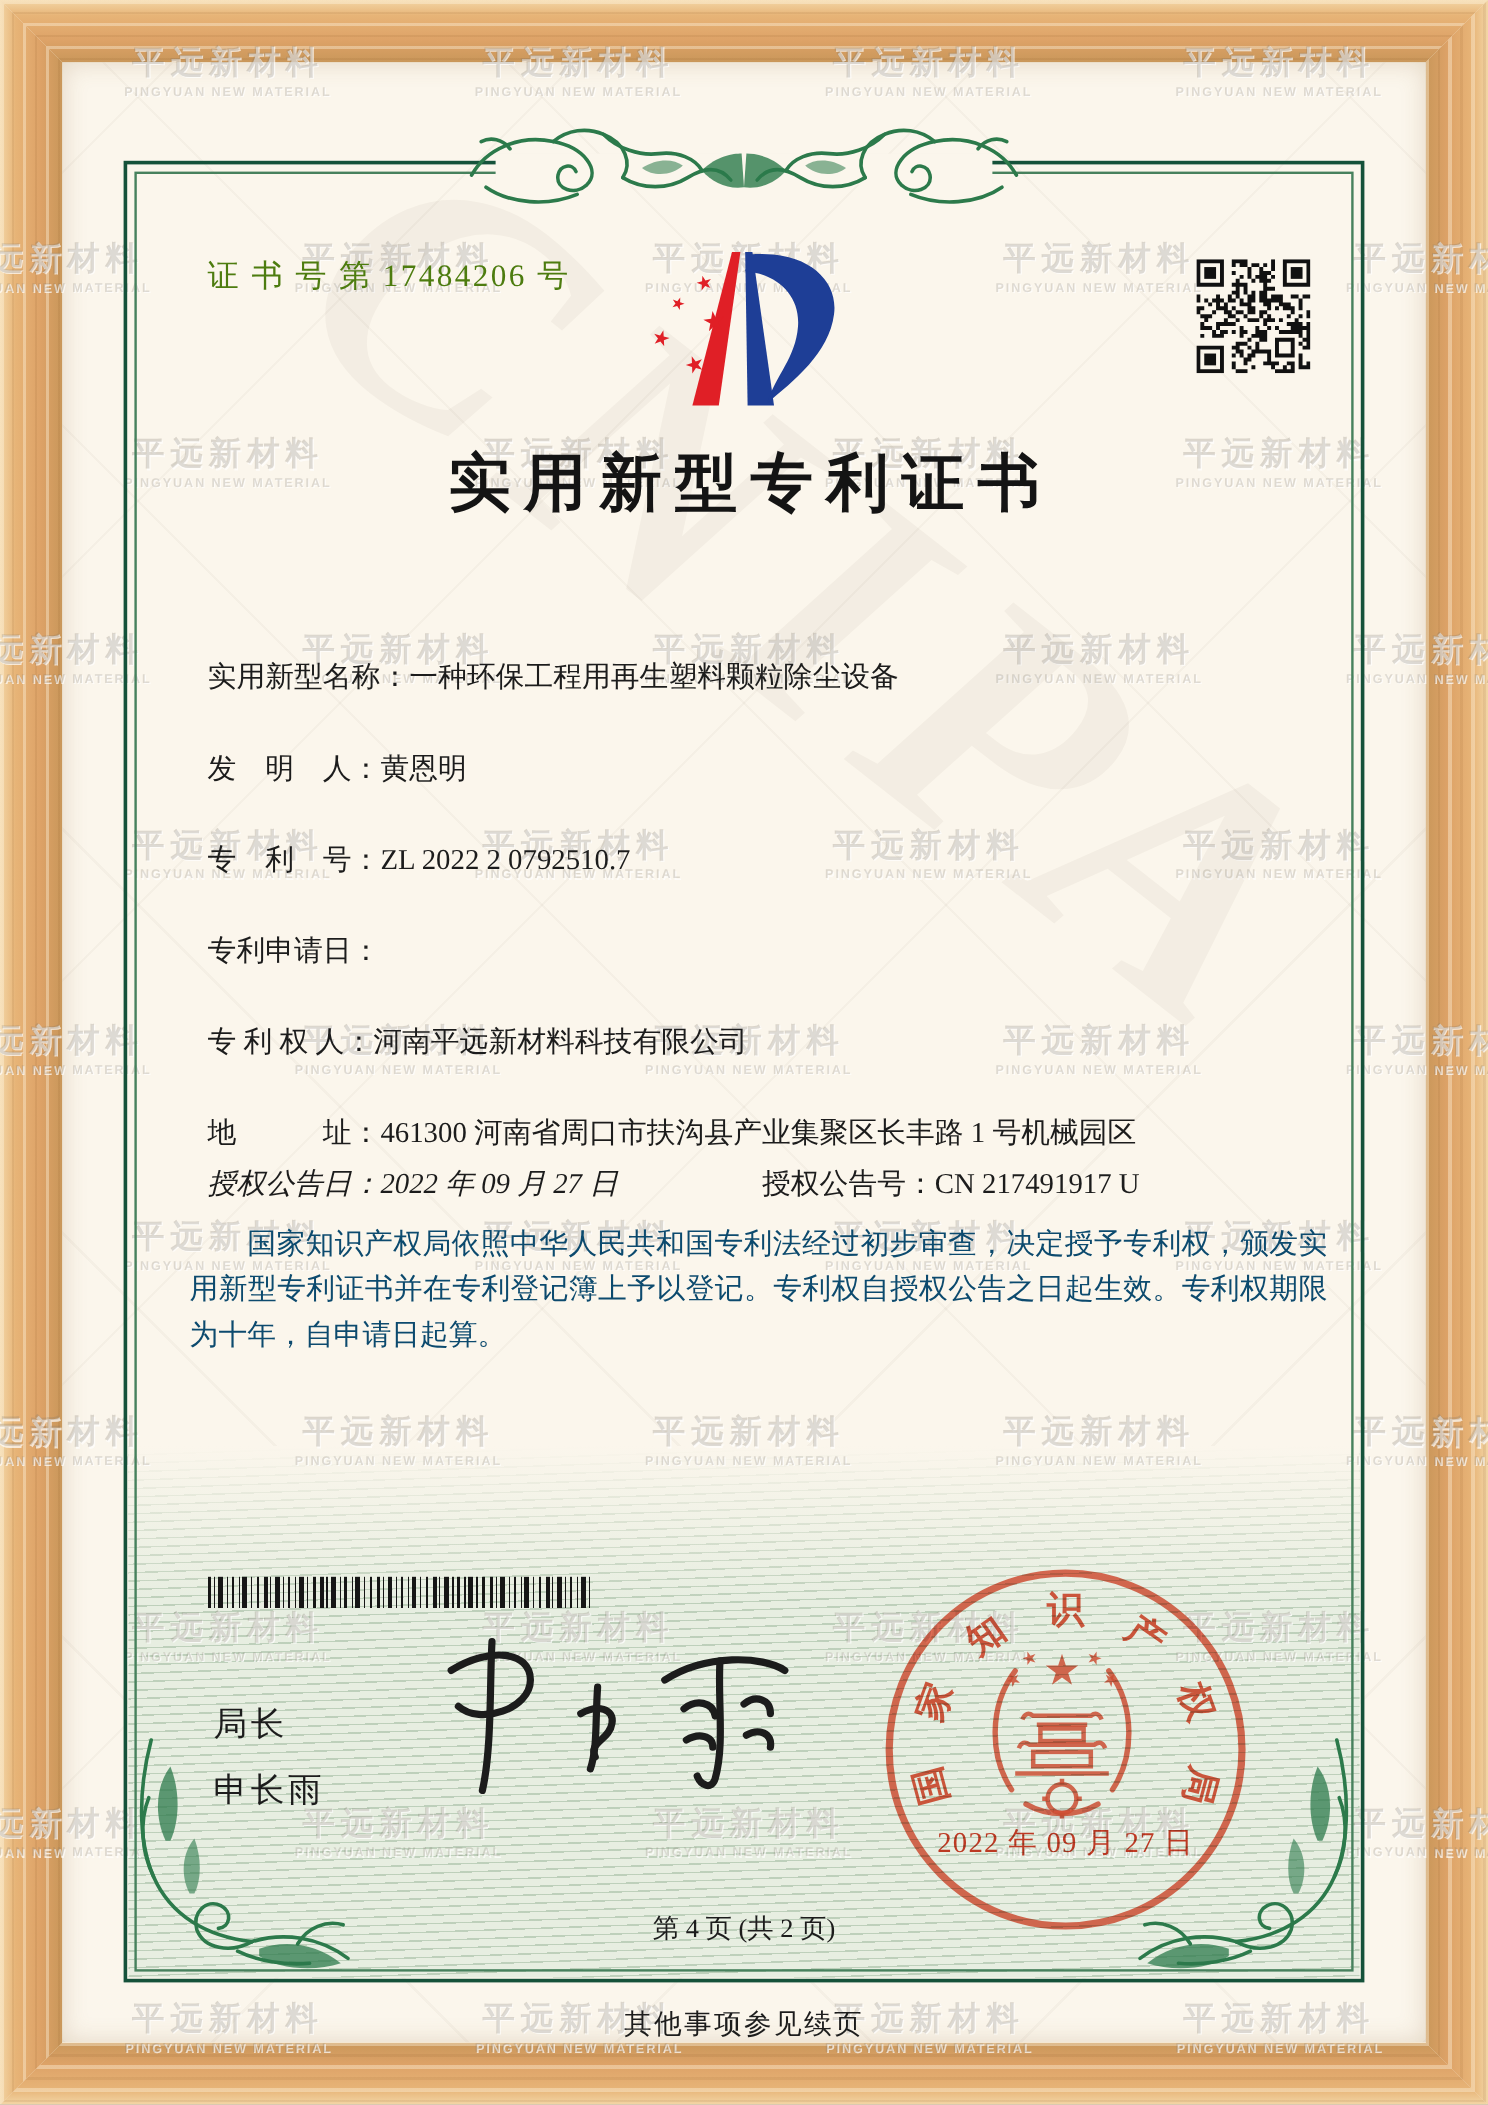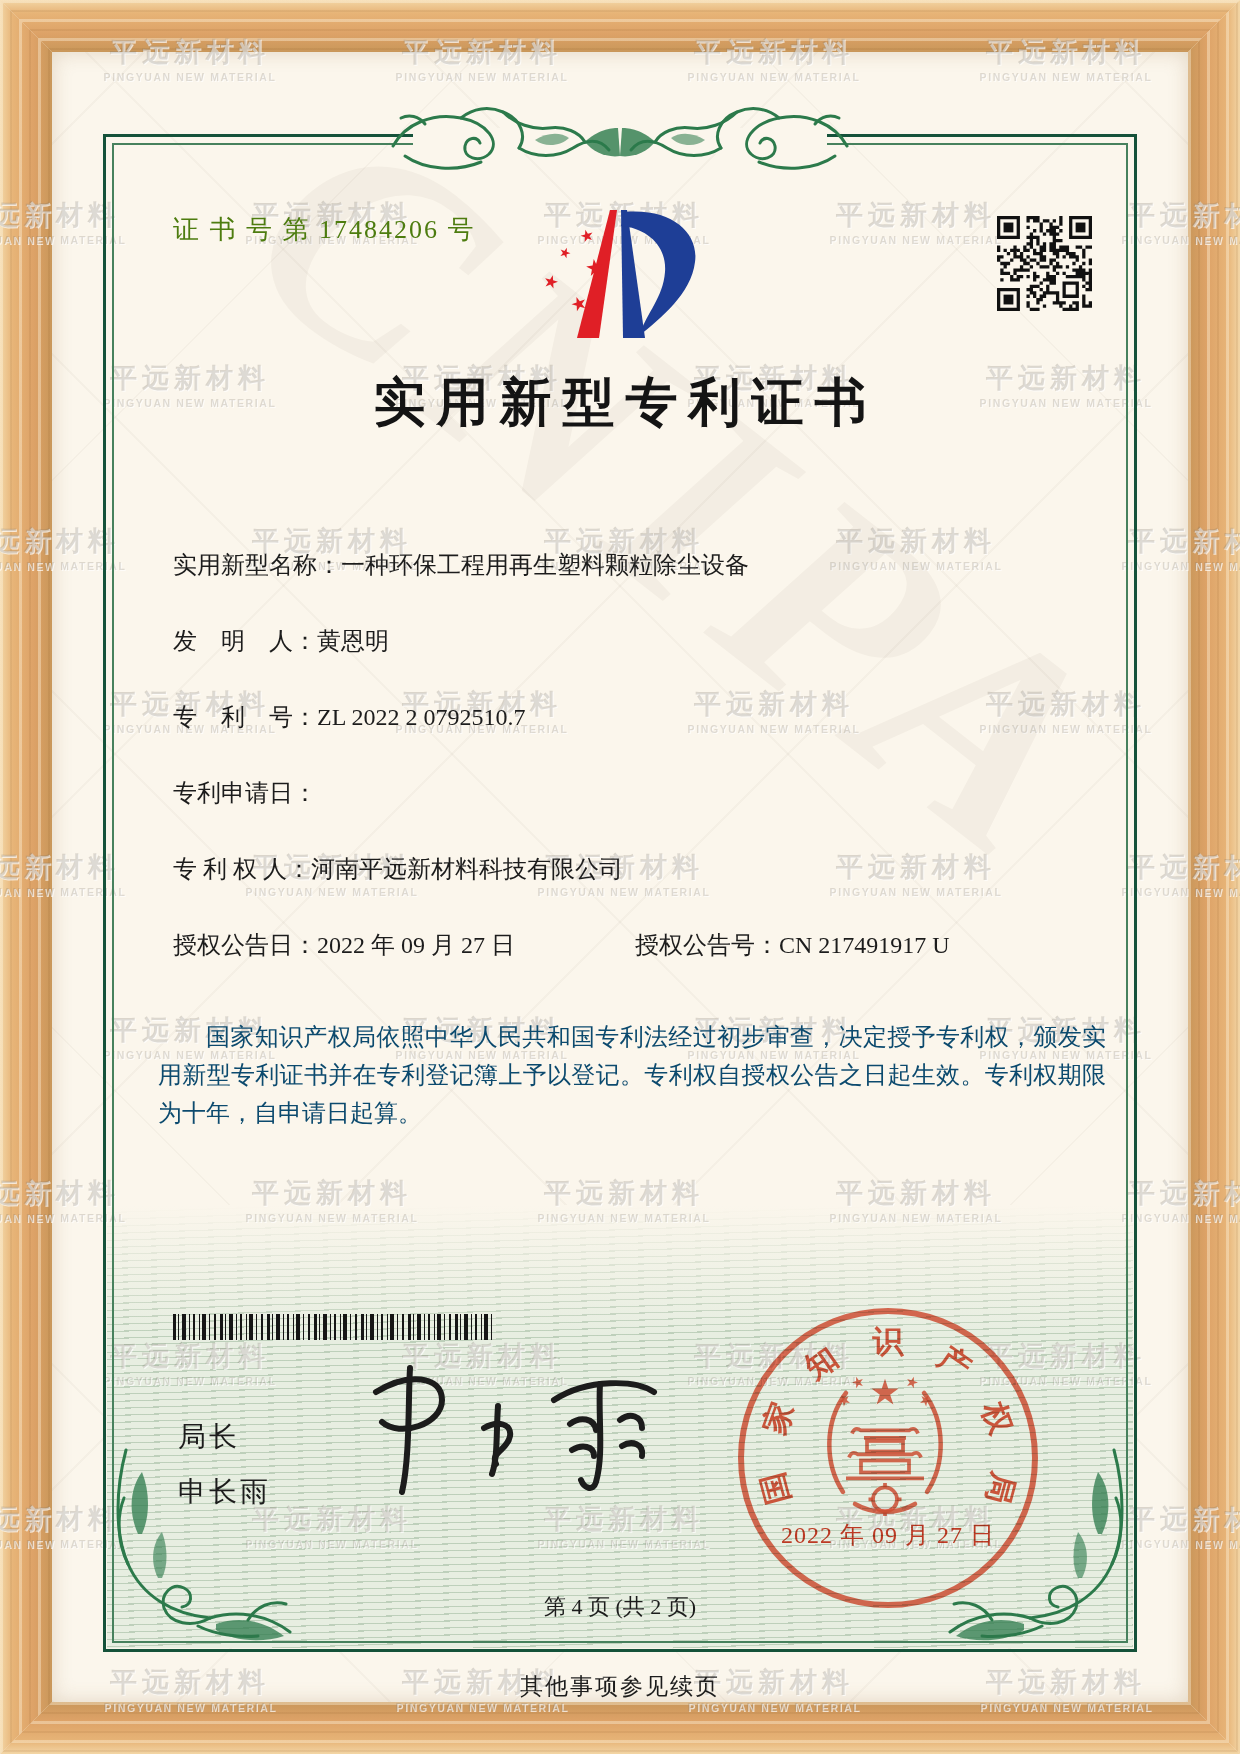--- a/index.html
+++ b/index.html
@@ -74,21 +74,21 @@
   .title{position:absolute;left:0;right:0;top:368px;z-index:4;text-align:center;
     font-size:52px;font-weight:bold;letter-spacing:11px;text-indent:11px;color:#141414;}
 
   .fields{position:absolute;left:173px;top:510px;width:920px;z-index:4;
     font-size:24px;color:#1c1c1c;}
   .frow{display:flex;line-height:34px;margin-bottom:42px;margin-top:38px;}
   .frow.address-row{margin-bottom:8px;}
   .frow .lab{flex:none;white-space:pre;}
   .frow .val{flex:1;}
   .grant-row{display:flex;line-height:34px;}
-  .grant-left{flex:none;width:462px;display:flex;}
+  .grant-left{flex:none;width:462px;display:flex;font-style:italic;}
   .grant-right{flex:1;display:flex;}
 
   .body-text{position:absolute;left:158px;top:1018px;width:948px;z-index:4;
     font-size:24px;line-height:38px;color:#0c4a6e;text-align:justify;}
   .body-text p{margin:0;text-indent:2em;}
 
   .barcode{position:absolute;left:173px;top:1314px;width:322px;height:26px;z-index:4;
     background:repeating-linear-gradient(90deg,
       #161616 0 3px,rgba(0,0,0,0) 3px 5px,#161616 5px 6px,rgba(0,0,0,0) 6px 9px,
       #161616 9px 13px,rgba(0,0,0,0) 13px 16px,#161616 16px 17px,rgba(0,0,0,0) 17px 20px,
@@ -454,20 +454,24 @@
     <div class="frow">
       <span class="lab">专　利　号：</span>
       <span class="val">ZL 2022 2 0792510.7</span>
     </div>
     <div class="frow">
       <span class="lab">专利申请日：</span>
     </div>
     <div class="frow">
       <span class="lab">专 利 权 人：</span>
       <span class="val">河南平远新材料科技有限公司</span>
+    </div>
+    <div class="frow address-row">
+      <span class="lab">地　　　址：</span>
+      <span class="val">461300 河南省周口市扶沟县产业集聚区长丰路 1 号机械园区</span>
     </div>
     <div class="grant-row">
       <span class="grant-left">
         <span class="lab">授权公告日：</span>
         <span>2022 年 09 月 27 日</span>
       </span>
       <span class="grant-right">
         <span class="lab">授权公告号：</span>
         <span>CN 217491917 U</span>
       </span>

